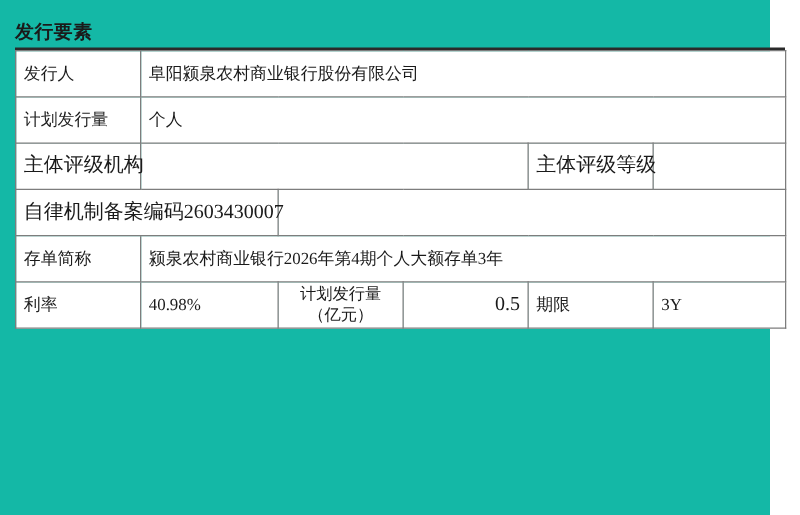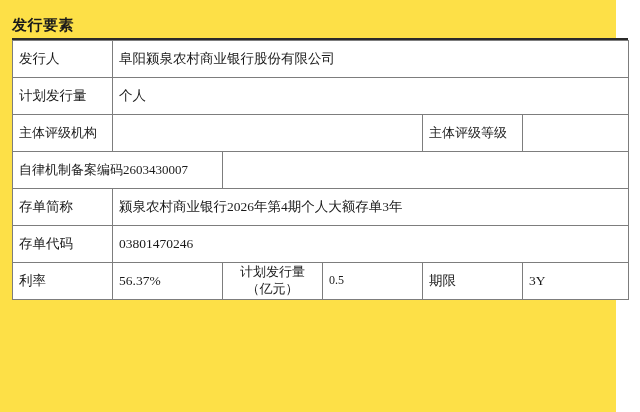--- a/index.html
+++ b/index.html
@@ -11,21 +11,21 @@
     width: 640px;
     height: 412px;
     font-family: "Liberation Serif", "DejaVu Serif", serif;
     color: #1a1a1a;
     overflow: hidden;
   }
   .page {
     position: relative;
     width: 616px;
     height: 412px;
-    background: #fde047;
+    background: #14b8a6;
   }
   .section-title {
     position: absolute;
     left: 12px;
     top: 16px;
     font-size: 15px;
     font-weight: bold;
     letter-spacing: 0.5px;
     font-family: "Liberation Sans", "DejaVu Sans", sans-serif;
   }
@@ -54,40 +54,40 @@
     height: 36px;
     background: #ffffff;
   }
   td.label {
     width: 98px;
     font-size: 13.5px;
     white-space: nowrap;
   }
   td.label-wide {
     width: 98px;
-    font-size: 13px;
+    font-size: 16px;
     white-space: nowrap;
   }
   td.value {
     font-size: 13.5px;
   }
   td.blank {
     background: #ffffff;
   }
   .r-tall td { height: 44px; }
   .r-mid td { height: 42px; }
   .nowrap { white-space: nowrap; }
   .two-line {
     font-size: 13px;
     line-height: 1.15;
     text-align: center;
   }
   .num-cell {
-    text-align: left;
-    font-size: 12px;
+    text-align: right;
+    font-size: 16px;
   }
   td.label-nopad {
     padding-left: 4px;
   }
 </style>
 </head>
 <body>
 
 <div class="page">
 
@@ -121,27 +121,23 @@
       <tr class="r-mid">
         <td class="label-wide label-nopad" colspan="2">
           <span>自律机制备案编码</span><span>2603430007</span>
         </td>
         <td class="value blank" colspan="4"></td>
       </tr>
       <tr class="r-tall">
         <td class="label">存单简称</td>
         <td class="value" colspan="5">颍泉农村商业银行2026年第4期个人大额存单3年</td>
       </tr>
-      <tr class="r-mid">
-        <td class="label">存单代码</td>
-        <td class="value" colspan="5">03801470246</td>
-      </tr>
       <tr class="r-tall">
         <td class="label">利率</td>
-        <td class="value">56.37%</td>
+        <td class="value">40.98%</td>
         <td class="two-line">
           <span>计划发行量</span><br>
           <span>（亿元）</span>
         </td>
         <td class="num-cell">0.5</td>
         <td class="label">期限</td>
         <td class="value">3Y</td>
       </tr>
     </tbody>
   </table>

